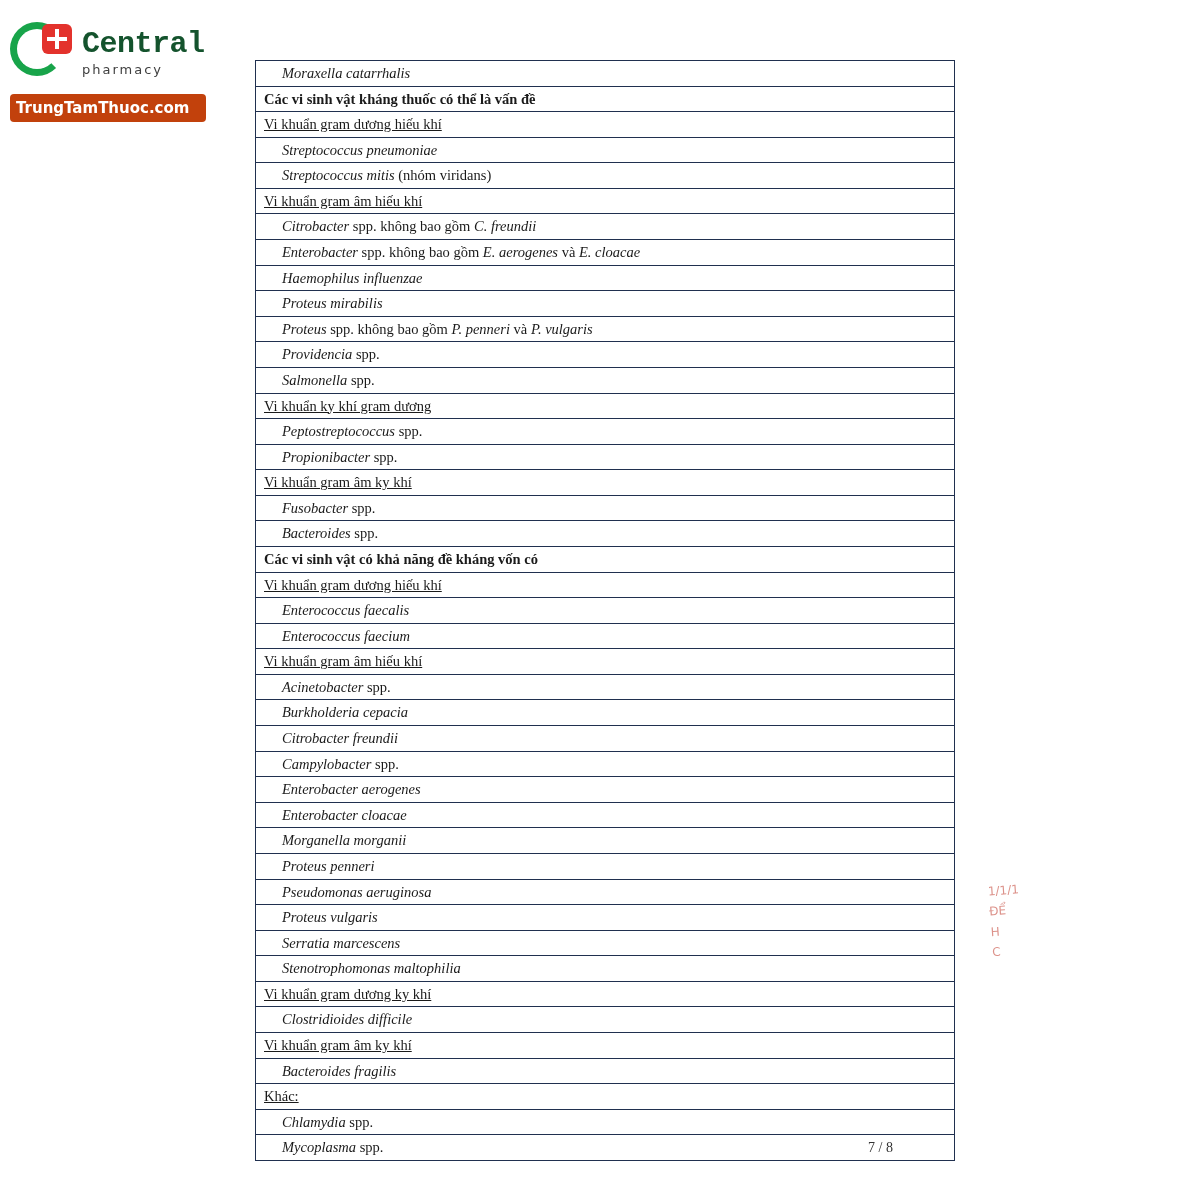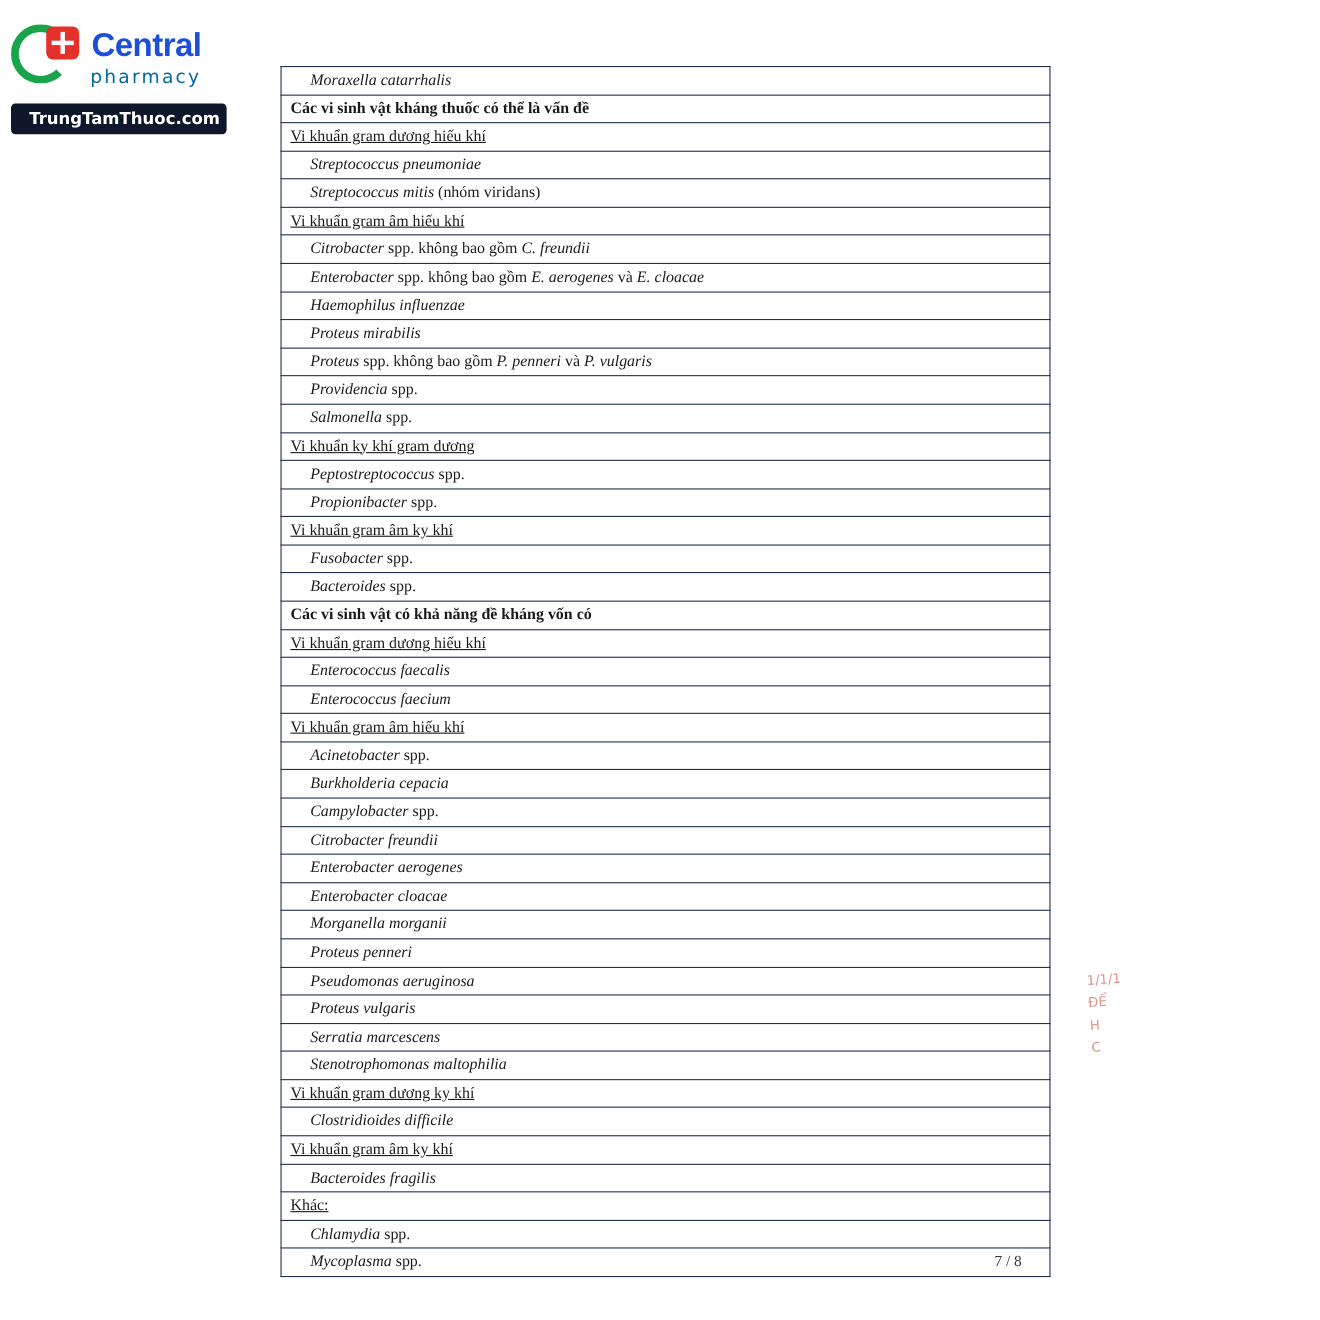--- a/index.html
+++ b/index.html
@@ -66,43 +66,43 @@
     width: 4px;
     height: 20px;
   }
   .logo-mark .cross-box:after {
     left: 5px;
     top: 13px;
     width: 20px;
     height: 4px;
   }
   .logo-text .brand {
-    font-family: Liberation Sans, sans-serif;
+    font-family: Liberation Mono, monospace;
     font-weight: bold;
     font-size: 30px;
-    color: #1d4ed8;
+    color: #14532d;
     letter-spacing: -0.5px;
     line-height: 1;
     text-align: right;
   }
   .logo-text .sub {
     font-family: "DejaVu Sans", sans-serif;
-    font-size: 17px;
-    color: #0369a1;
+    font-size: 13px;
+    color: #404040;
     letter-spacing: 2px;
     margin-top: 3px;
   }
   .url-badge {
     margin-top: 10px;
-    background: #0f172a;
+    background: #c2410c;
     color: #ffffff;
     font-family: "DejaVu Sans", sans-serif;
     font-weight: bold;
     font-size: 15px;
-    text-align: right;
+    text-align: left;
     padding: 5px 6px;
     border-radius: 4px;
     width: 196px;
     box-sizing: border-box;
   }
 
   
   .doc {
     position: absolute;
     left: 255px;
@@ -140,21 +140,21 @@
   .bold {
     font-weight: bold;
     padding-left: 8px !important;
   }
   .uline {
     text-decoration: underline;
     padding-left: 8px !important;
   }
   .page-num {
     position: absolute;
-    left: 904px;
+    left: 868px;
     top: 1140px;
     font-size: 14px;
     color: #333;
   }
 
   
   .margin-scribble {
     position: absolute;
     left: 990px;
     top: 880px;
@@ -266,24 +266,24 @@
       <tr>
           <td class="uline nbot">Vi khuẩn gram âm hiếu khí</td>
         </tr>
       <tr>
           <td class="nb"><i>Acinetobacter</i> spp.</td>
         </tr>
       <tr>
           <td class="ital nb">Burkholderia cepacia</td>
         </tr>
       <tr>
+          <td class="ital nb">Citrobacter freundii</td>
+        </tr>
+      <tr>
           <td class="nb"><i>Campylobacter</i> spp.</td>
-        </tr>
-      <tr>
-          <td class="ital nb">Citrobacter freundii</td>
         </tr>
       <tr>
           <td class="ital nb">Enterobacter aerogenes</td>
         </tr>
       <tr>
           <td class="ital nb">Enterobacter cloacae</td>
         </tr>
       <tr>
           <td class="ital nb">Morganella morganii</td>
         </tr>

